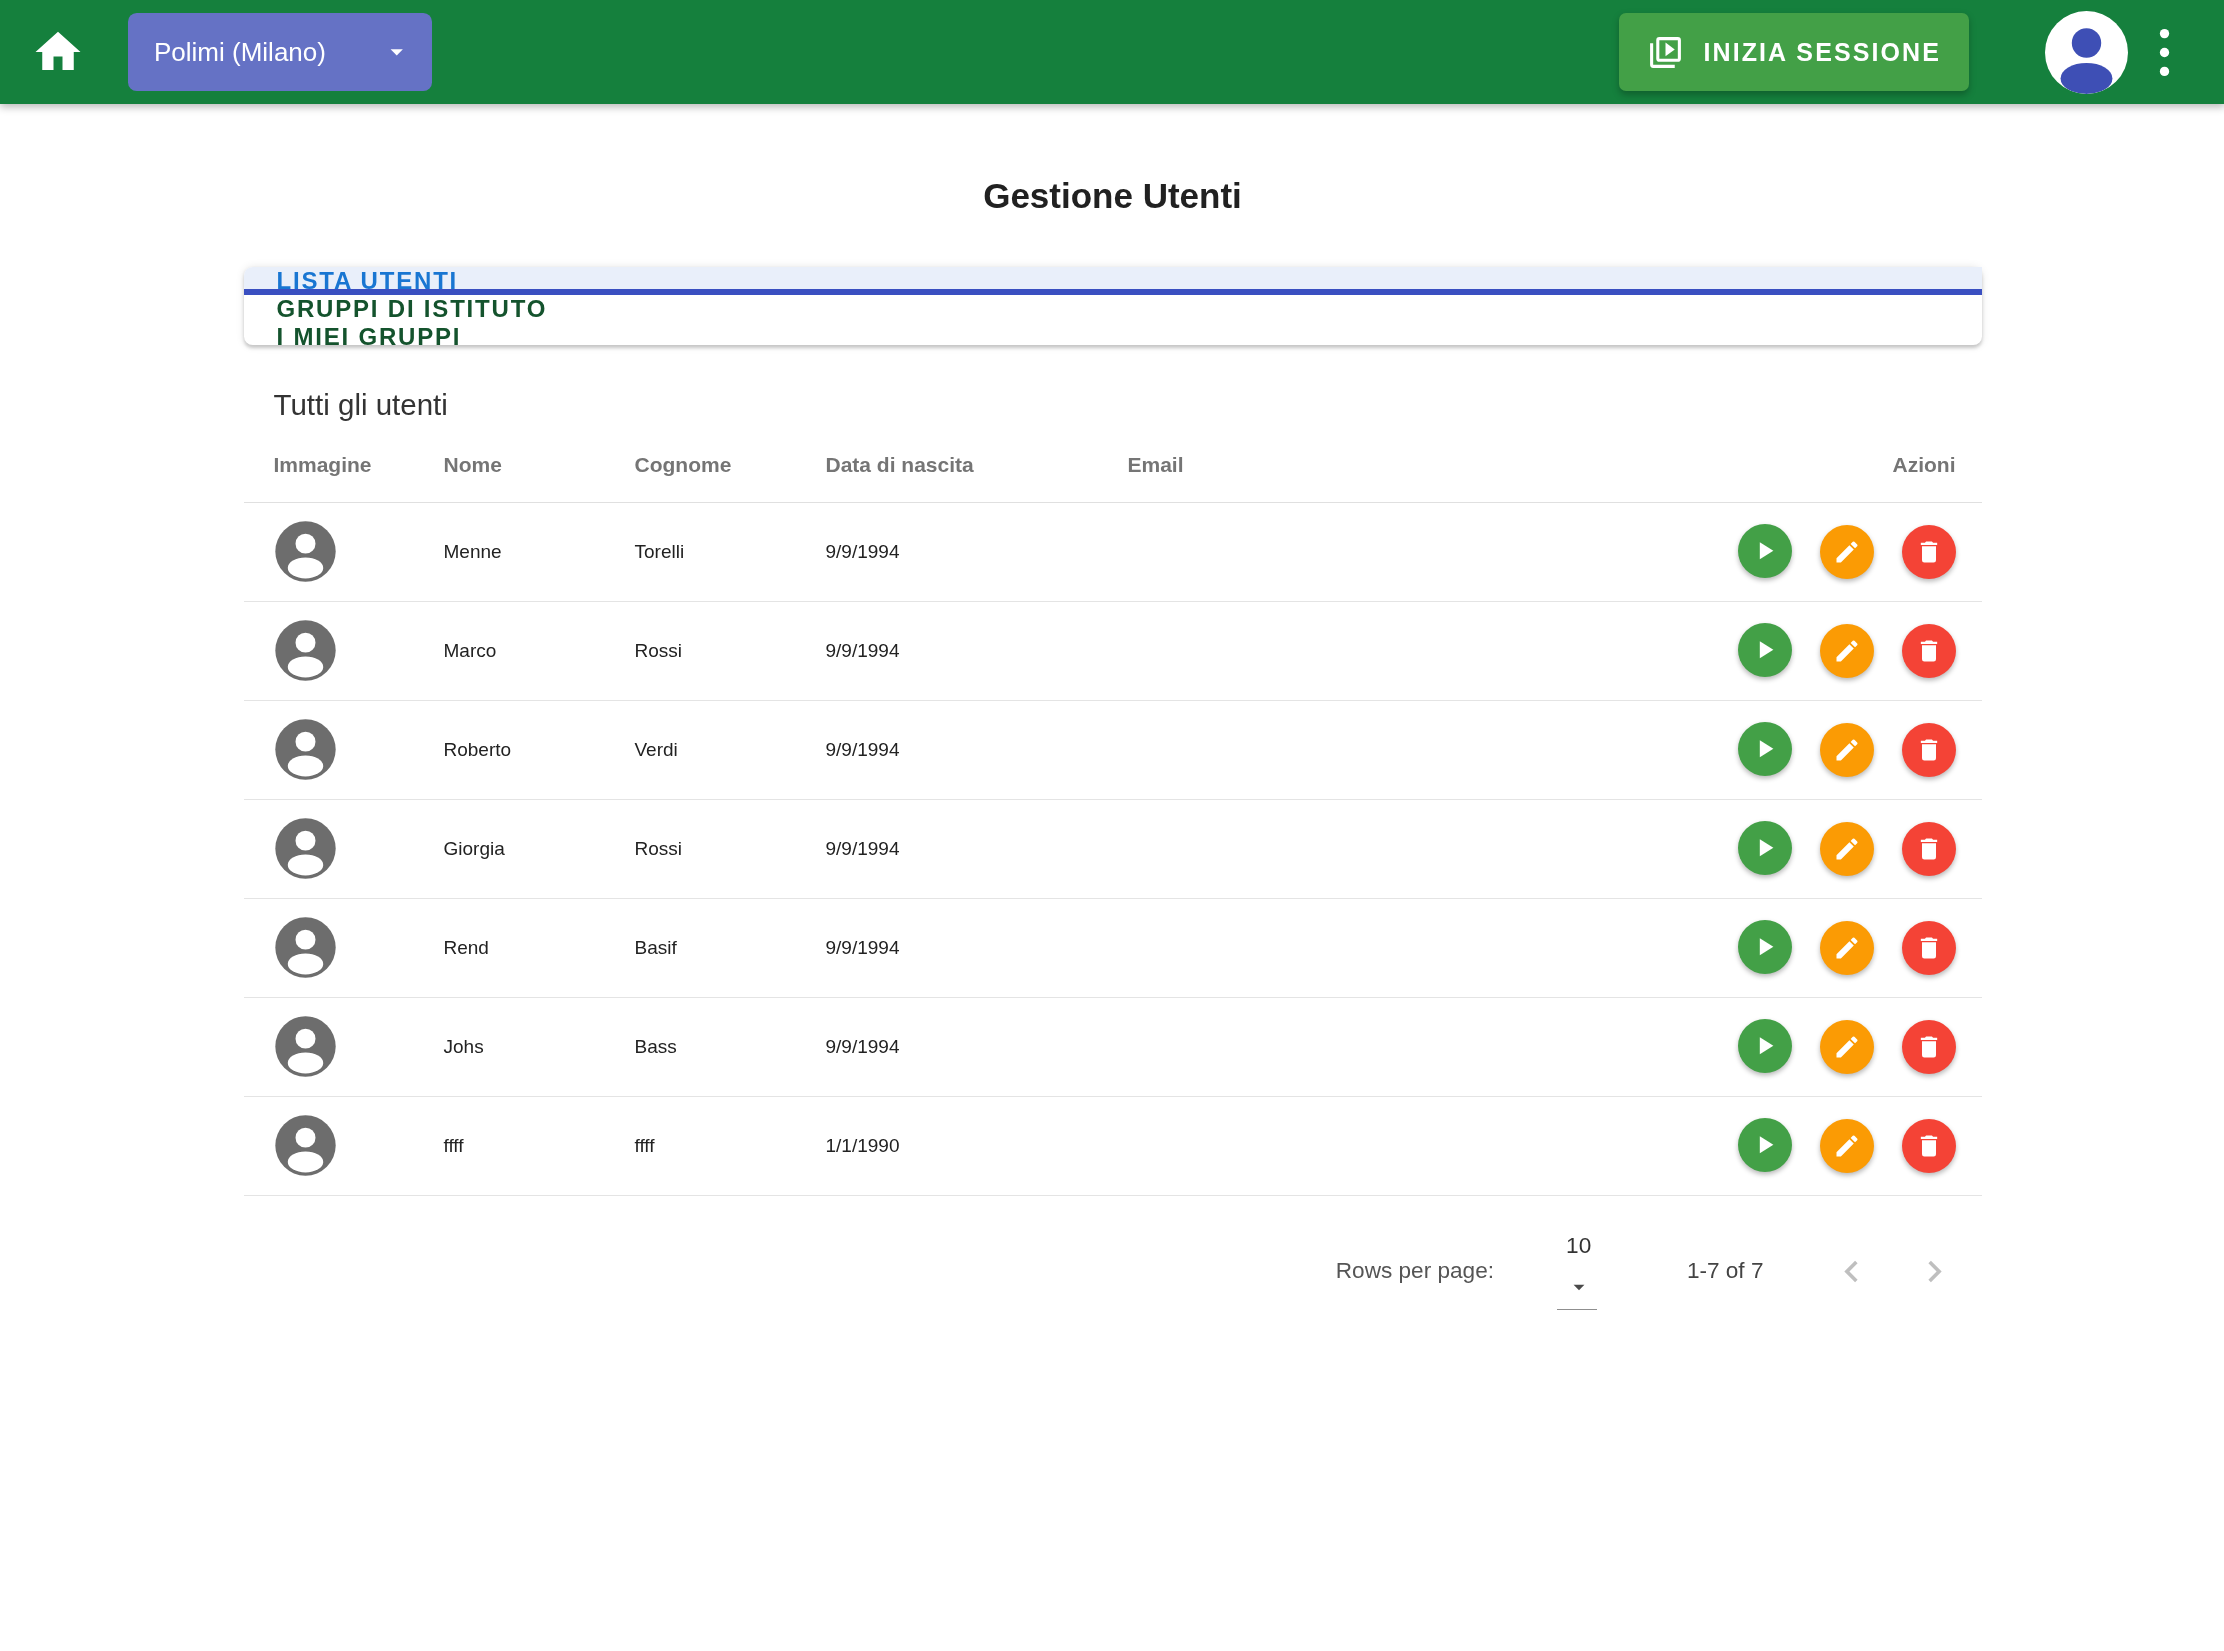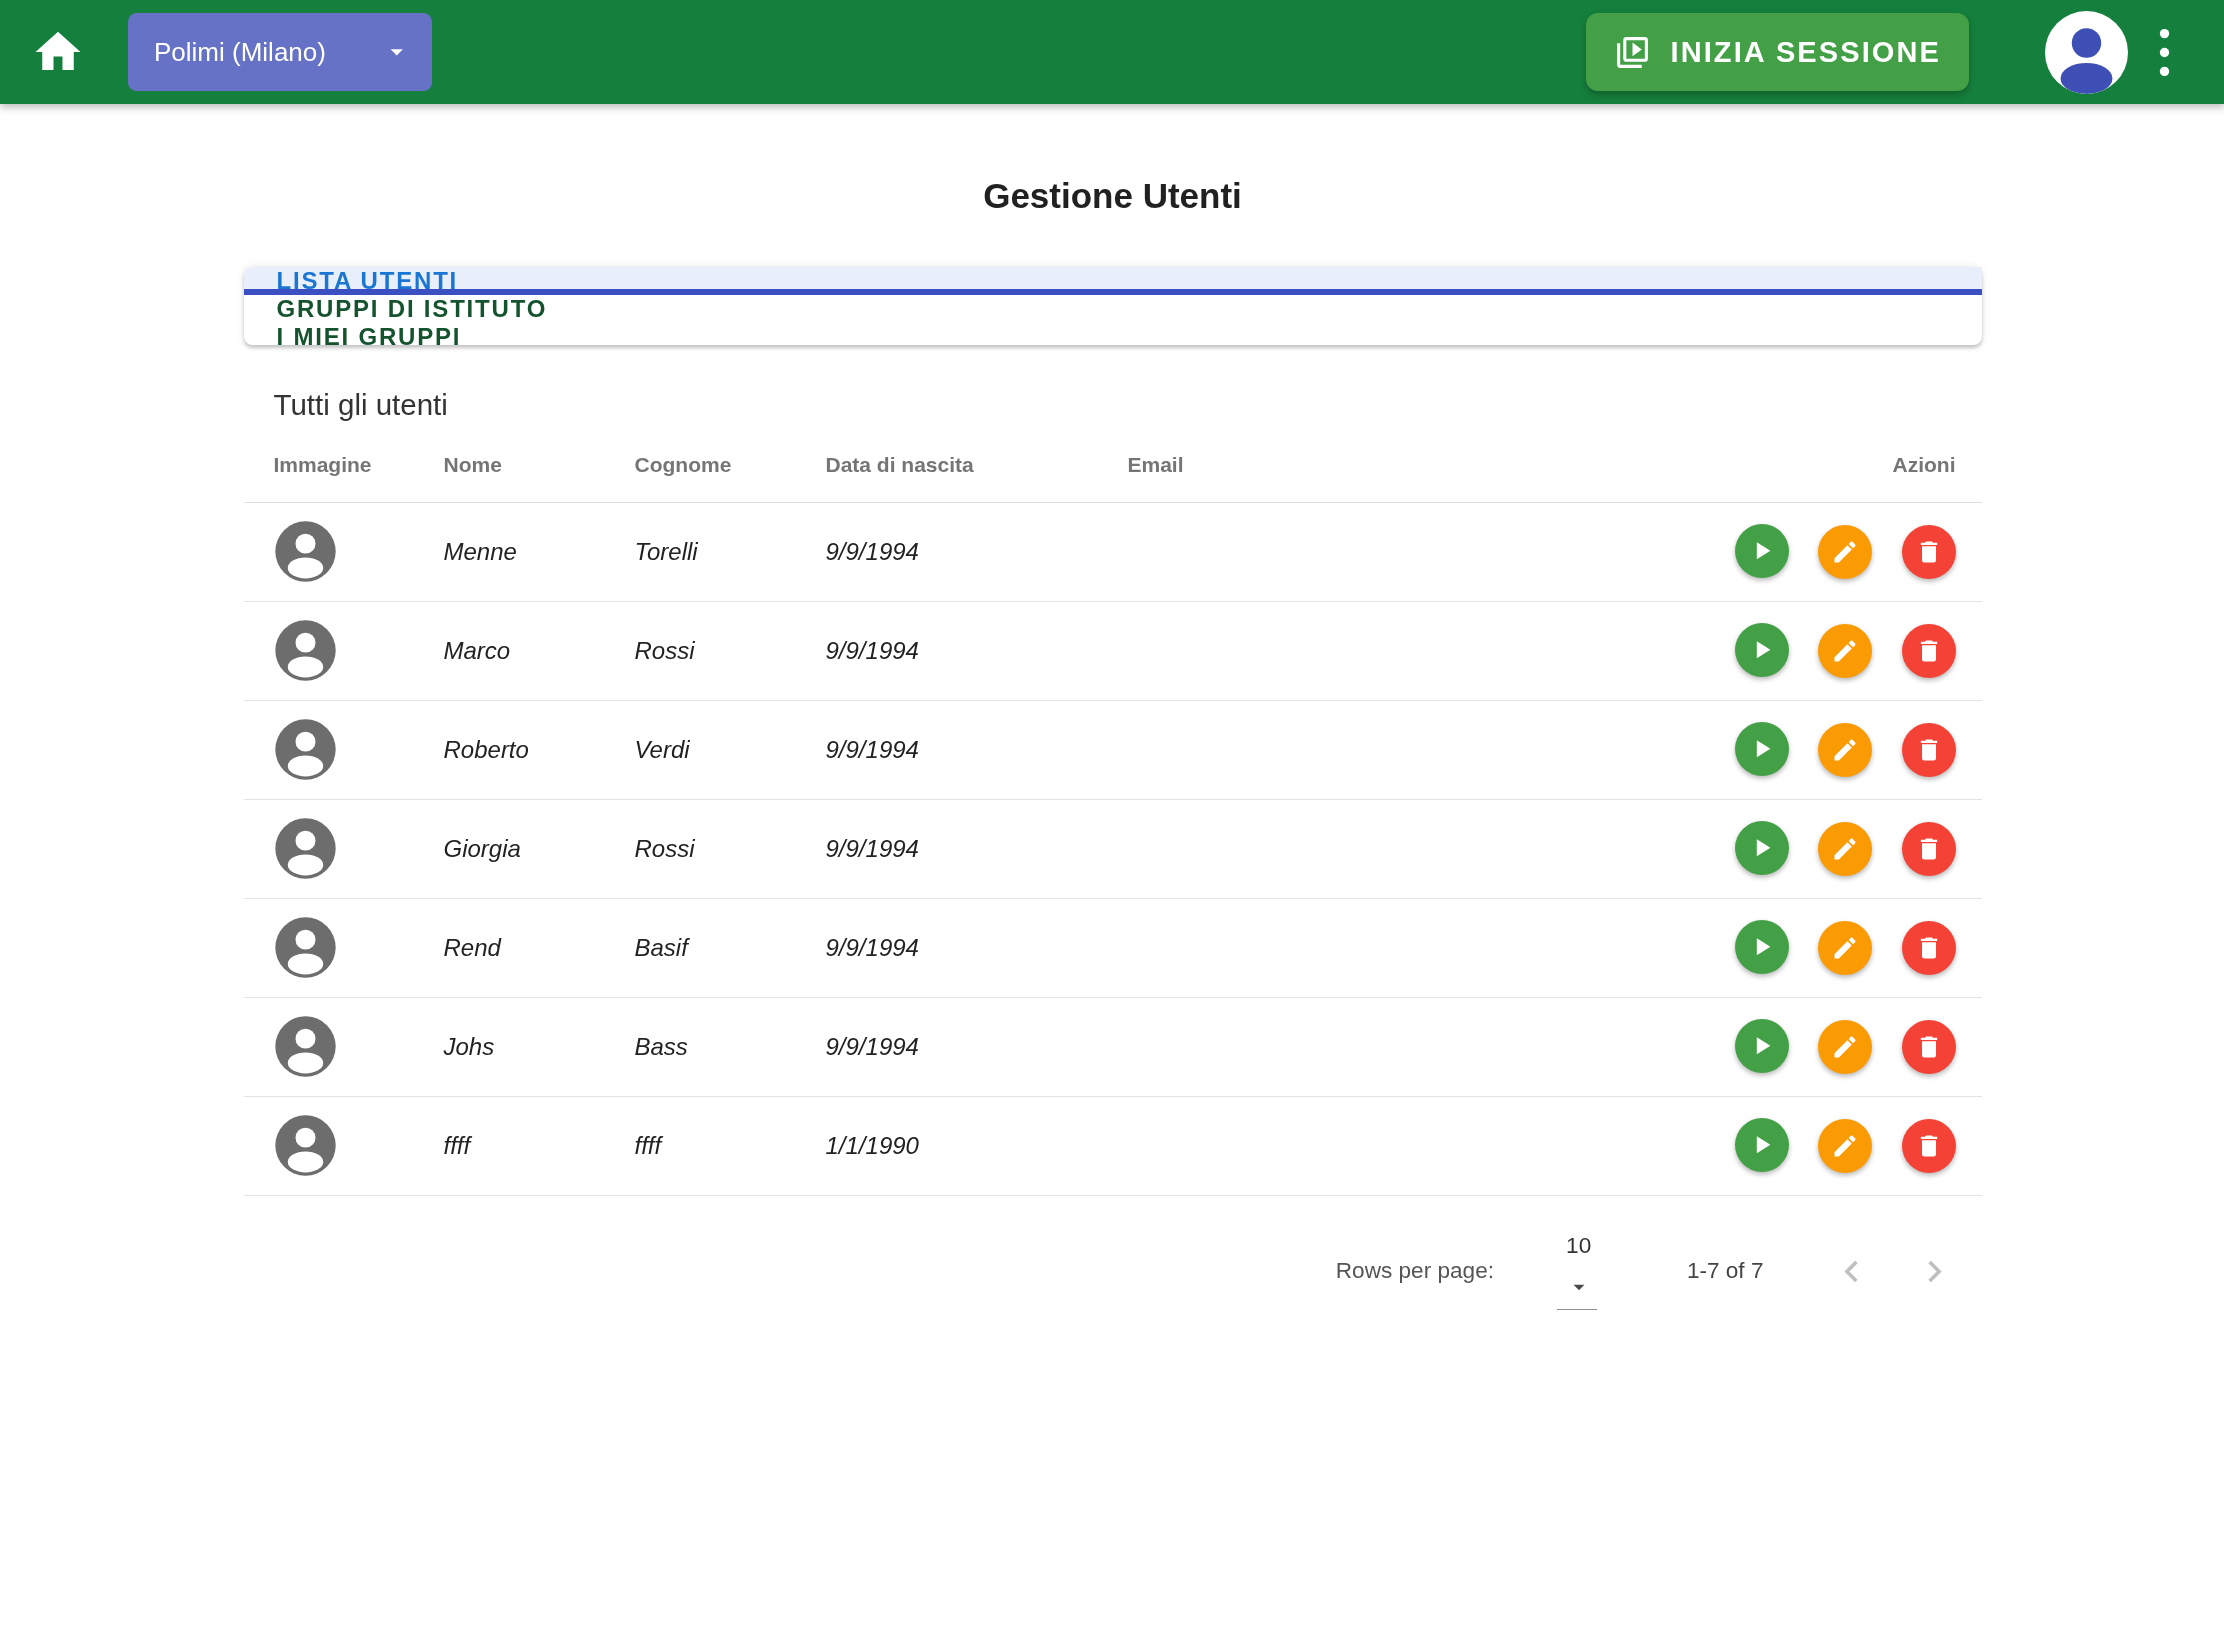--- a/index.html
+++ b/index.html
@@ -10,22 +10,22 @@
   .appbar { height:104px; background:#15803d; display:flex; align-items:center;
             padding:0 43px 0 31px; box-shadow:0 2.6px 7.8px rgba(0,0,0,.28); }
   .icon-btn { background:none; border:none; cursor:pointer; display:flex;
               align-items:center; justify-content:center; }
   .home-btn { width:54px; height:54px; margin-right:43px; }
   .org-select { width:304px; height:78px; border-radius:8.7px; background:#6572C5;
                 border:none; cursor:pointer; color:#fff; font-size:26px;
                 display:flex; align-items:center; justify-content:space-between;
                 padding:0 21px 0 26px; font-family:inherit; }
   .spacer { flex:1; }
-  .session-btn { height:78px; border-radius:12px; background:#43A047; border:none;
-                 cursor:pointer; color:#fff; font-size:29px; font-weight:bold;
+  .session-btn { height:78px; border-radius:7px; background:#43A047; border:none;
+                 cursor:pointer; color:#fff; font-size:25px; font-weight:bold;
                  letter-spacing:2.1px; display:flex; align-items:center; gap:19px;
                  padding:1px 28px; font-family:inherit;
                  box-shadow:0 3.5px 7px rgba(0,0,0,.25); }
   .account-btn { width:83px; height:83px; margin-left:76px; }
   .dots-btn { width:35px; height:61px; margin-left:19px; }
 
   
   .container { width:1738px; margin:0 auto; }
   .page-title { margin-top:71px; text-align:center; font-size:35px;
                 font-weight:bold; color:#212121; line-height:42px; }
@@ -61,22 +61,22 @@
 
   
   table { width:100%; border-collapse:collapse; margin-top:7px; }
   th { height:73px; vertical-align:middle; text-align:left; font-size:21px;
        font-weight:bold; color:#757575; border-bottom:1.7px solid #E0E0E0; }
   th.c-img, td.c-img { width:200px; padding-left:30px; }
   th.c-nome, td.c-nome { width:191px; }
   th.c-cognome, td.c-cognome { width:191px; }
   th.c-dob, td.c-dob { width:302px; }
   th.c-actions, td.c-actions { width:330px; text-align:right; padding-right:26px; }
-  td { height:99px; vertical-align:middle; font-size:24px; color:#222;
-       border-bottom:1.7px solid #E4E4E4;font-style:italic; }
+  td { height:99px; vertical-align:middle; font-size:19px; color:#222;
+       border-bottom:1.7px solid #E4E4E4; }
   .avatar { display:inline-block; width:63px; height:63px; vertical-align:middle; }
   .action-btn { width:54px; height:54px; border-radius:50%; border:none;
                 cursor:pointer; display:inline-flex; align-items:center;
                 justify-content:center; margin-left:22.6px;
                 box-shadow:0 2.6px 5.2px rgba(0,0,0,.28); }
   .action-btn.play { background:#43A047; }
   .action-btn.edit { background:#FB9B04; }
   .action-btn.del  { background:#F44336; }
 
   

